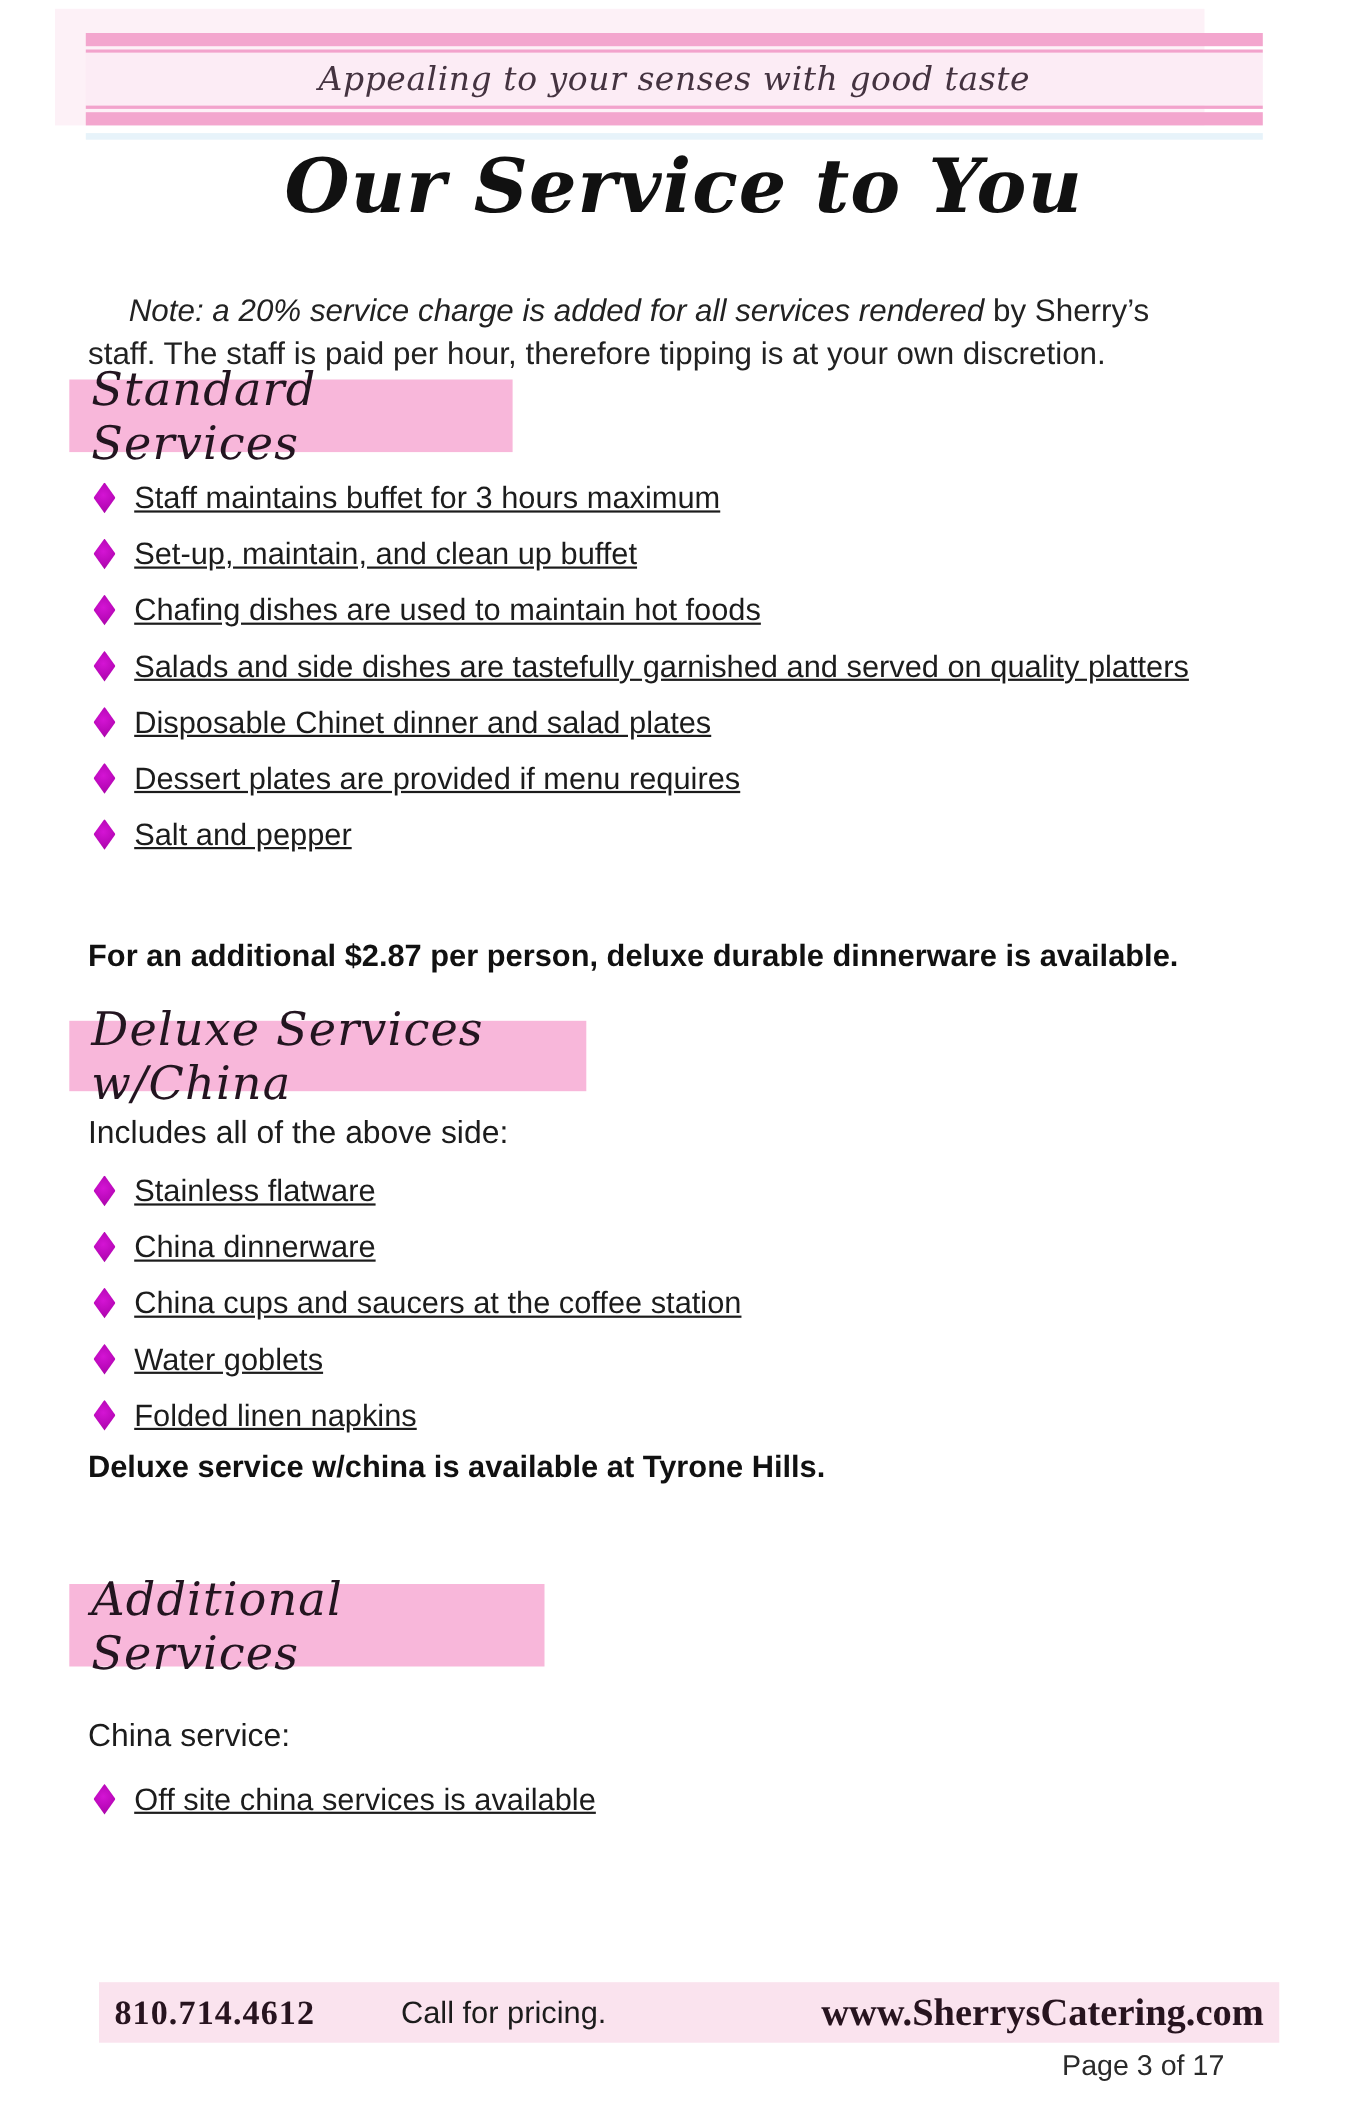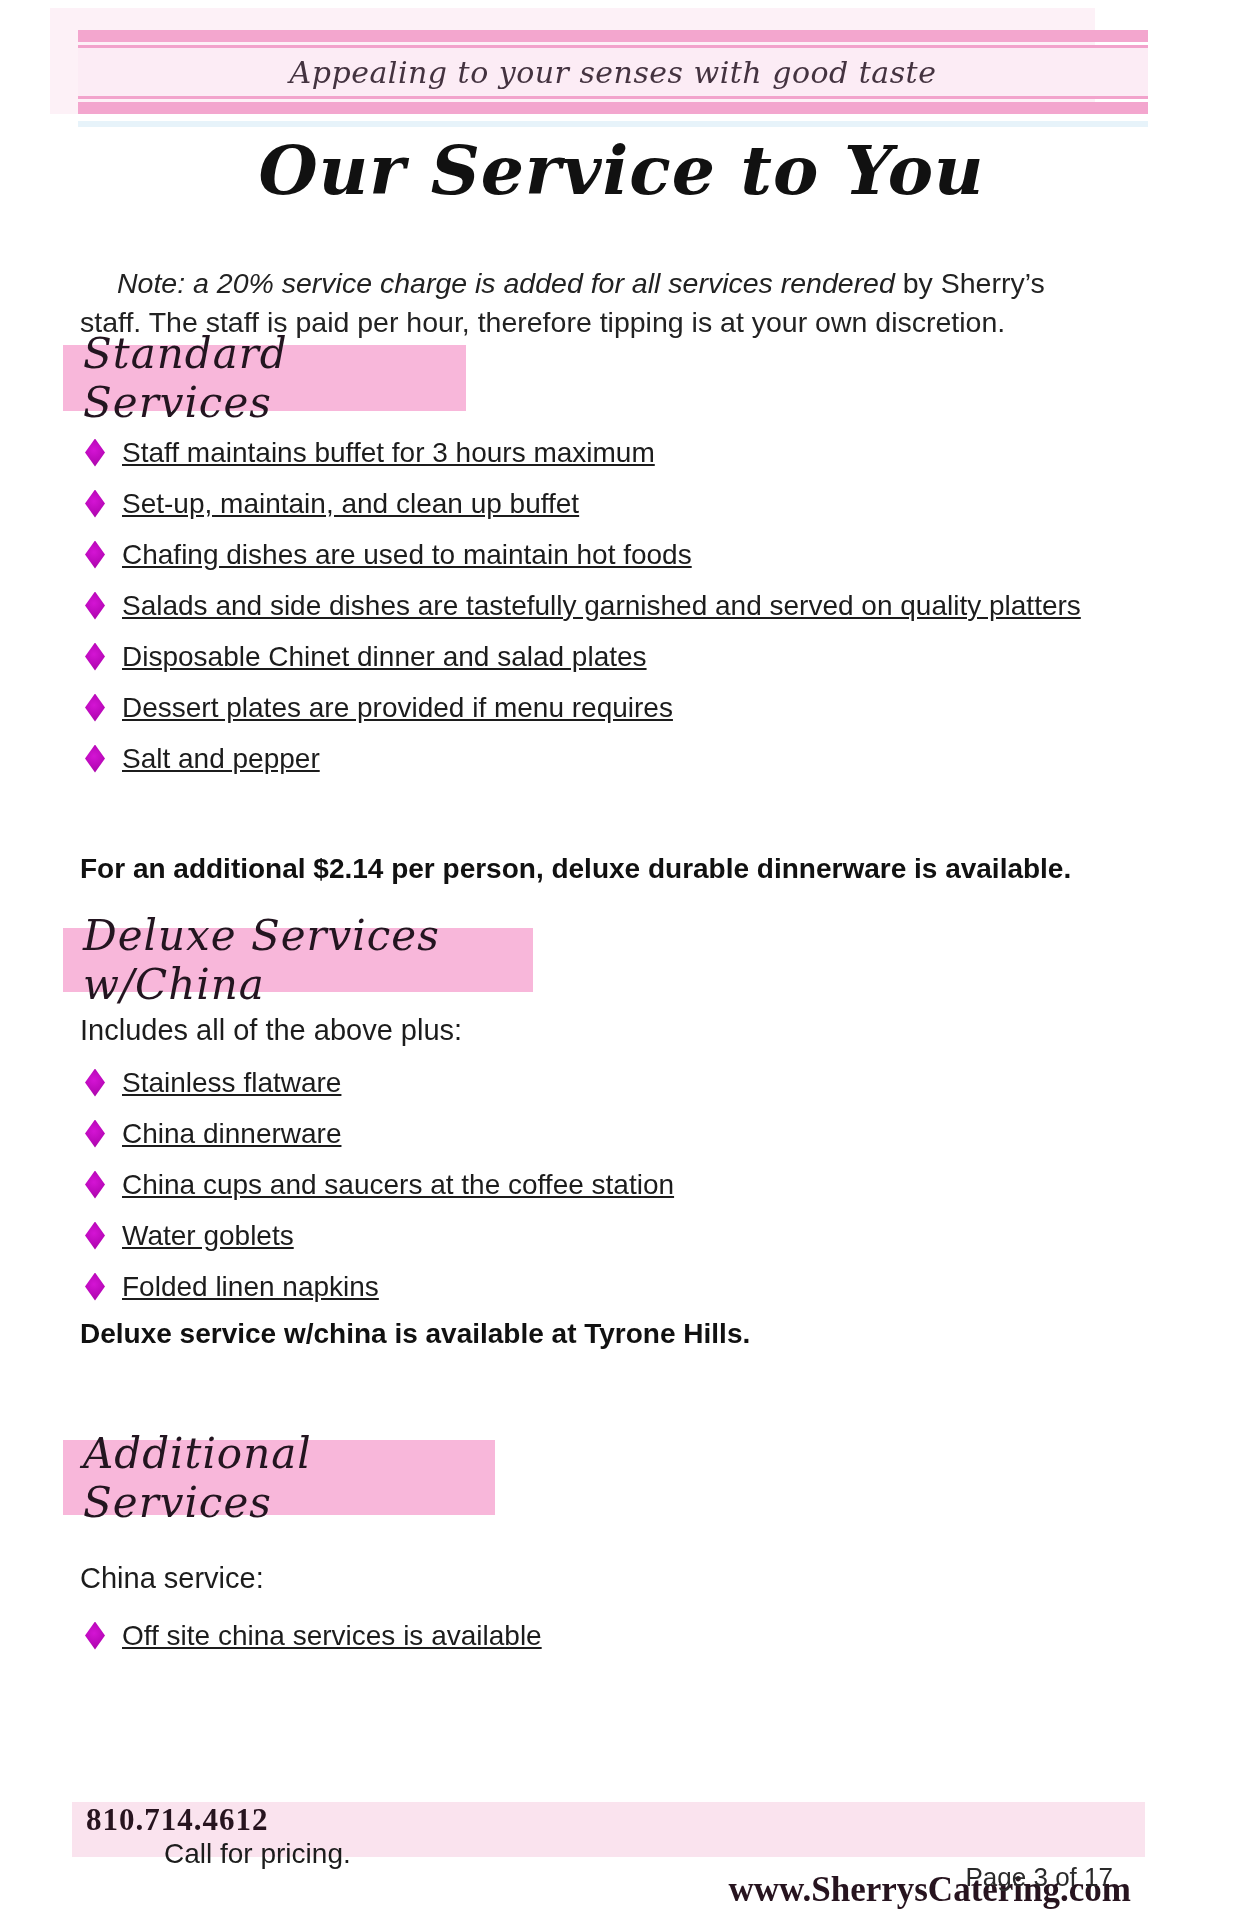--- a/index.html
+++ b/index.html
@@ -84,22 +84,22 @@
   .intro-additional { top:1562px; }
 
   .bold-line {
     position:absolute; left:80px; font-size:28px; font-weight:bold; color:#111111;
   }
   .footnote-standard { top:853px; }
   .footnote-deluxe   { top:1318px; }
 
   
   .footer-bar {
-    position:absolute; left:72px; top:1802px; width:1073px; height:55px;
-    background:#fae3ee; display:flex; align-items:flex-start; padding:0 14px;flex-direction:column;
+    position:absolute; left:90px; top:1802px; width:1073px; height:55px;
+    background:#fae3ee; display:flex; align-items:center; padding:0 14px;
   }
   .footer-phone {
     font-family:"Liberation Serif", serif; font-weight:bold;
     font-size:31px; color:#27141f; letter-spacing:1px;
   }
   .footer-pricing {
     font-size:28px; color:#1c1c1c; margin-left:78px;
   }
   .footer-website {
     font-family:"Liberation Serif", serif; font-weight:bold;
@@ -164,27 +164,27 @@
   <li>
       <span class="diamond"></span>
       <span class="item-text">Dessert plates are provided if menu requires</span>
     </li>
   <li>
       <span class="diamond"></span>
       <span class="item-text">Salt and pepper</span>
     </li>
 </ul>
 
-<div class="bold-line footnote-standard">For an additional $2.14 per person, deluxe durable dinnerware is available.</div>
+<div class="bold-line footnote-standard">For an additional $2.87 per person, deluxe durable dinnerware is available.</div>
 
 <div class="section-heading heading-deluxe">
   <span>Deluxe Services w/China</span>
 </div>
 
-<div class="intro-line intro-deluxe">Includes all of the above plus:</div>
+<div class="intro-line intro-deluxe">Includes all of the above side:</div>
 
 <ul class="service-list list-deluxe">
   <li>
       <span class="diamond"></span>
       <span class="item-text">Stainless flatware</span>
     </li>
   <li>
       <span class="diamond"></span>
       <span class="item-text">China dinnerware</span>
     </li>

